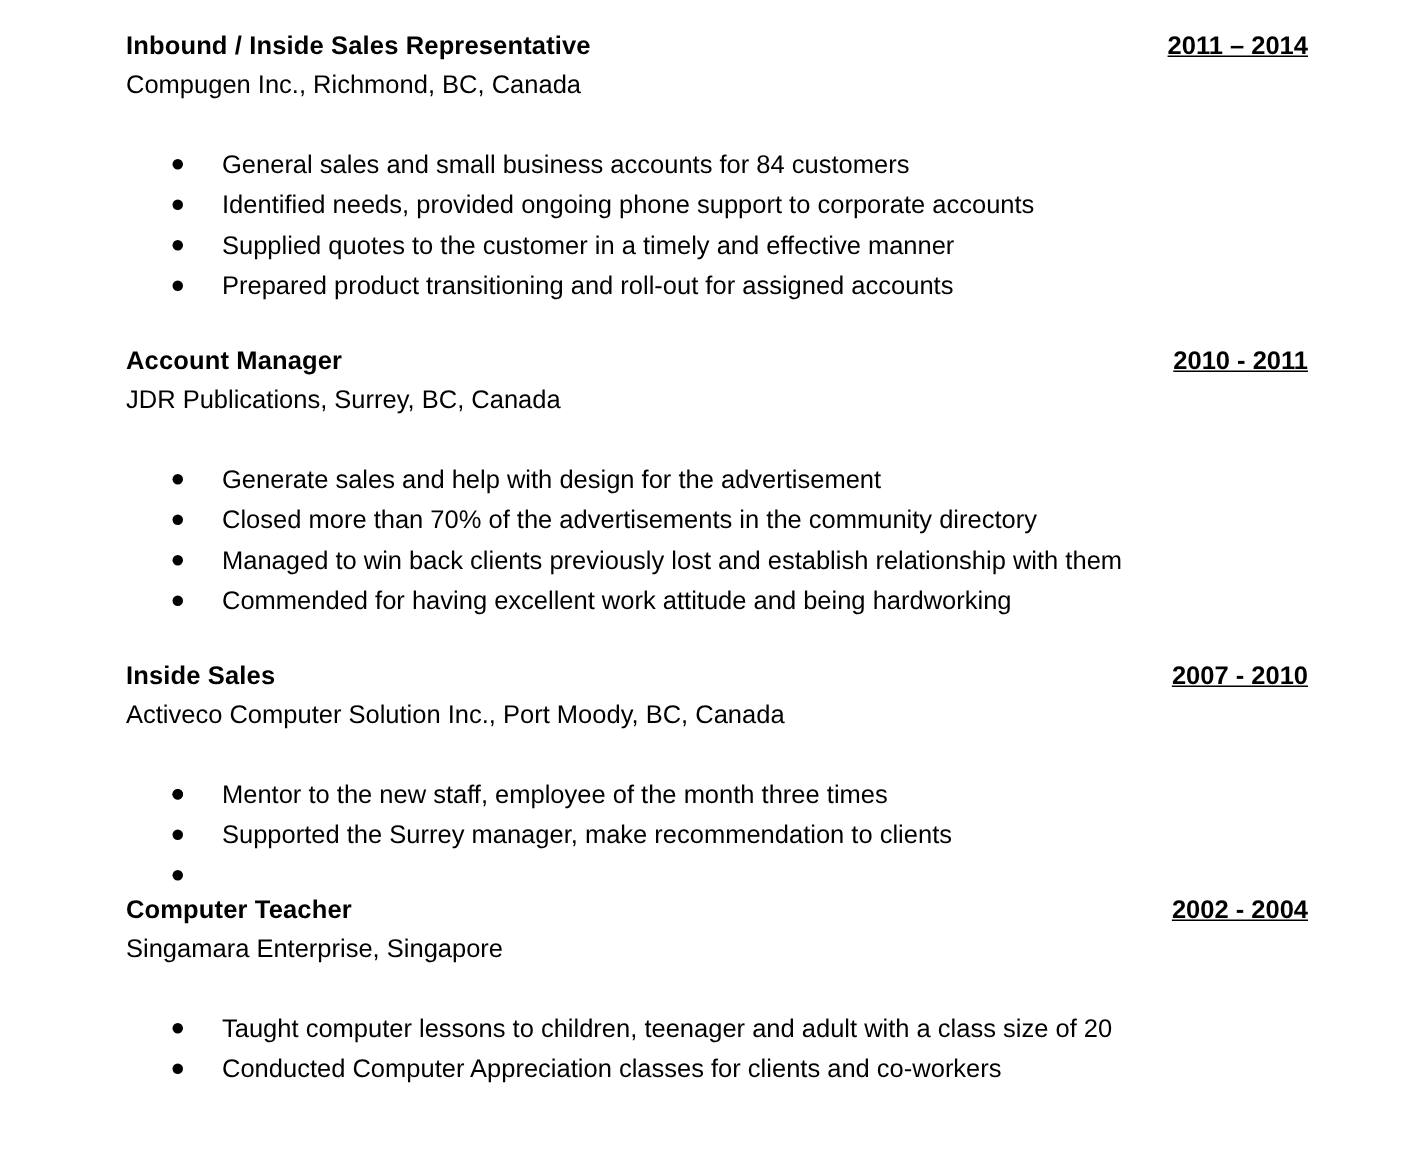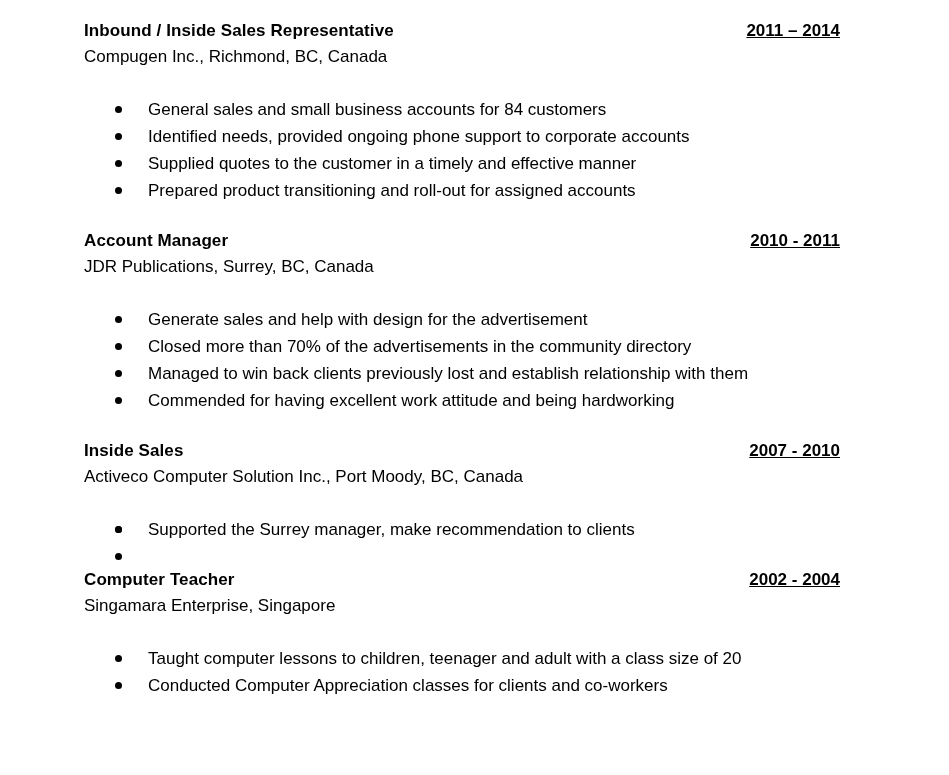--- a/index.html
+++ b/index.html
@@ -13,21 +13,21 @@
 
   body {
     font-family: "Liberation Sans", "DejaVu Sans", sans-serif;
     color: #000000;
     -webkit-font-smoothing: antialiased;
   }
 
   .page {
     width: 949px;
     height: 775px;
-    padding: 18px 109px 0 84px;
+    padding: 18px 77px 0 84px;
     background: #ffffff;
   }
 
   .job {
     margin-bottom: 24px;
   }
 
   .job-header {
     display: flex;
     justify-content: space-between;
@@ -111,20 +111,21 @@
   </section>
 
   <section class="job">
     <div class="job-header">
       <h2 class="job-title">Inside Sales</h2>
       <span class="job-dates">2007 - 2010</span>
     </div>
     <div class="job-company">Activeco Computer Solution Inc., Port Moody, BC, Canada</div>
     <ul class="job-bullets">
           <li><span class="bullet-dot"></span></li>
+          <li><span class="bullet-dot"></span><span>Mentor to the new staff, employee of the month three times</span></li>
           <li><span class="bullet-dot"></span><span>Supported the Surrey manager, make recommendation to clients</span></li>
           <li><span class="bullet-dot"></span></li>
         </ul>
   </section>
 
   <section class="job">
     <div class="job-header">
       <h2 class="job-title">Computer Teacher</h2>
       <span class="job-dates">2002 - 2004</span>
     </div>

